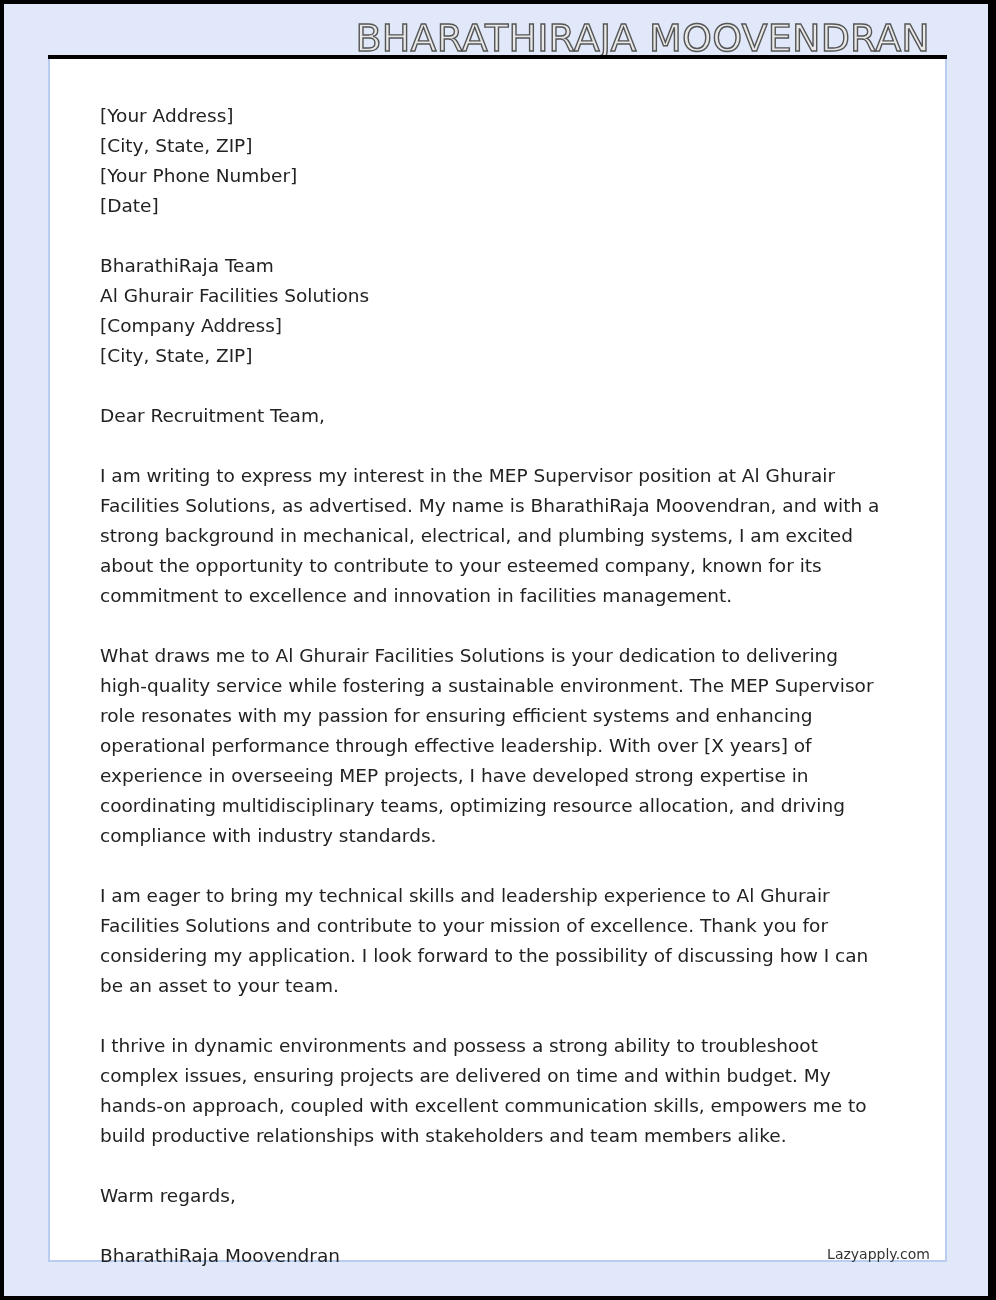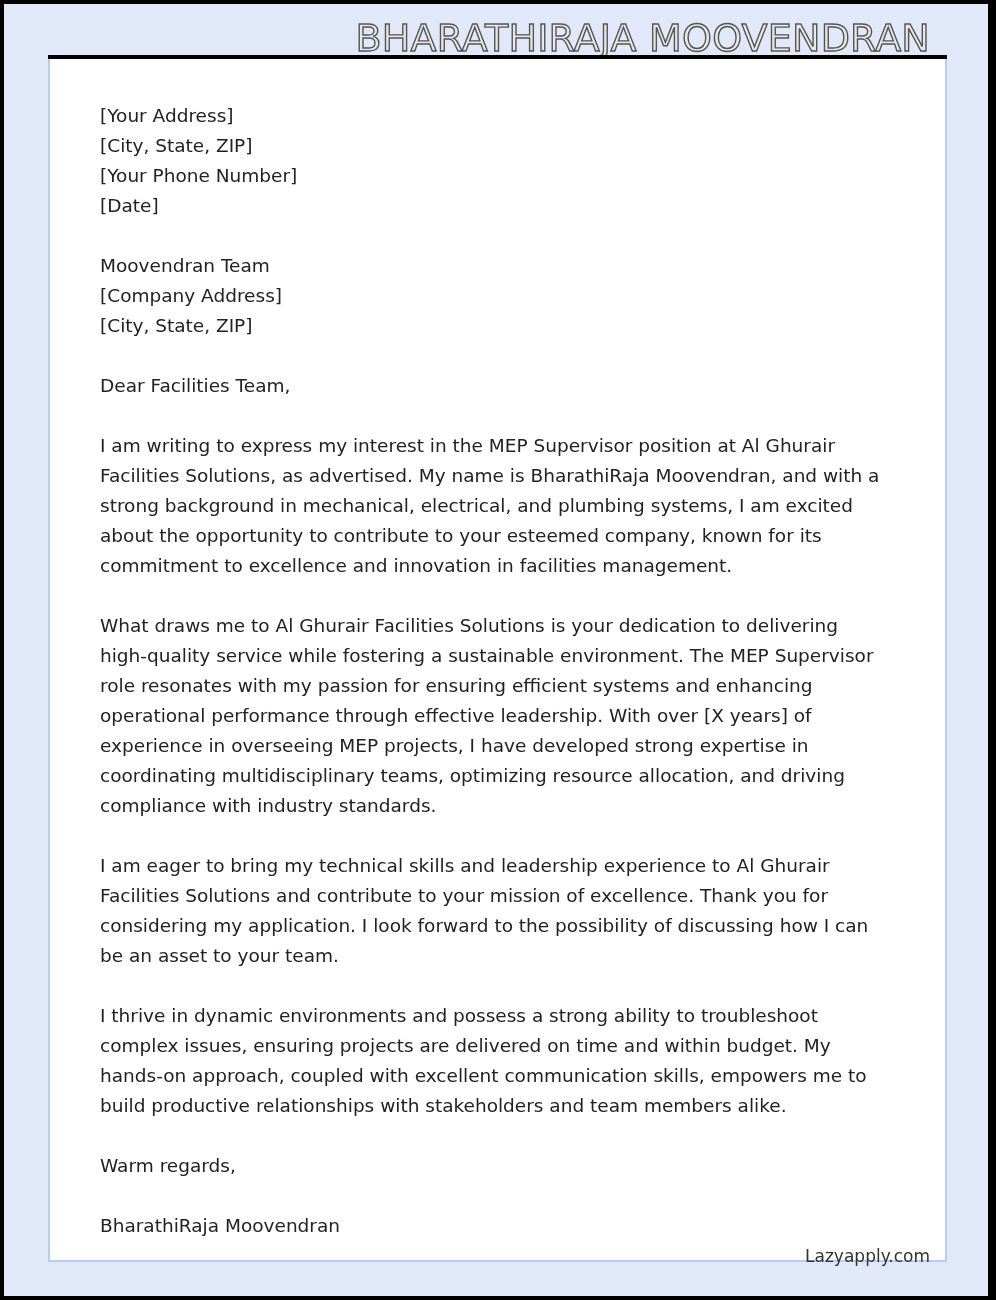--- a/index.html
+++ b/index.html
@@ -33,45 +33,46 @@
     border-bottom:2px solid #b8cdf0;
   }
   .content {
     position:absolute; left:96px; top:97px; width:800px;
     font-size:18.5px; line-height:30px; color:#222;
   }
   .content p { margin:0 12px 30px 0; }
   .content .line { display:block; }
   .watermark {
     position:absolute; right:58px; top:1242px;
-    font-size:17px; color:#333;
+    font-size:14px; color:#333;
   }
 </style>
 </head>
 <body>
 
 <div class="frame">
   <div class="header-name">BHARATHIRAJA MOOVENDRAN</div>
   <div class="header-rule"></div>
   <div class="page"></div>
   <div class="watermark">Lazyapply.com</div>
 
   <div class="content">
     <p>
       <span class="line">[Your Address]</span>
       <span class="line">[City, State, ZIP]</span>
       <span class="line">[Your Phone Number]</span>
       <span class="line">[Date]</span>
     </p>
     <p>
-      <span class="line">Moovendran Team</span>
+      <span class="line">BharathiRaja Team</span>
+      <span class="line">Al Ghurair Facilities Solutions</span>
       <span class="line">[Company Address]</span>
       <span class="line">[City, State, ZIP]</span>
     </p>
-    <p>Dear Facilities Team,</p>
+    <p>Dear Recruitment Team,</p>
     <p>I am writing to express my interest in the MEP Supervisor position at Al Ghurair Facilities Solutions, as advertised. My name is BharathiRaja Moovendran, and with a strong background in mechanical, electrical, and plumbing systems, I am excited about the opportunity to contribute to your esteemed company, known for its commitment to excellence and innovation in facilities management.</p>
     <p>What draws me to Al Ghurair Facilities Solutions is your dedication to delivering high-quality service while fostering a sustainable environment. The MEP Supervisor role resonates with my passion for ensuring efficient systems and enhancing operational performance through effective leadership. With over [X years] of experience in overseeing MEP projects, I have developed strong expertise in coordinating multidisciplinary teams, optimizing resource allocation, and driving compliance with industry standards.</p>
     <p>I am eager to bring my technical skills and leadership experience to Al Ghurair Facilities Solutions and contribute to your mission of excellence. Thank you for considering my application. I look forward to the possibility of discussing how I can be an asset to your team.</p>
     <p>I thrive in dynamic environments and possess a strong ability to troubleshoot complex issues, ensuring projects are delivered on time and within budget. My hands-on approach, coupled with excellent communication skills, empowers me to build productive relationships with stakeholders and team members alike.</p>
     <p>Warm regards,</p>
     <p>BharathiRaja Moovendran</p>
   </div>
 </div>
 
 </body></html>

